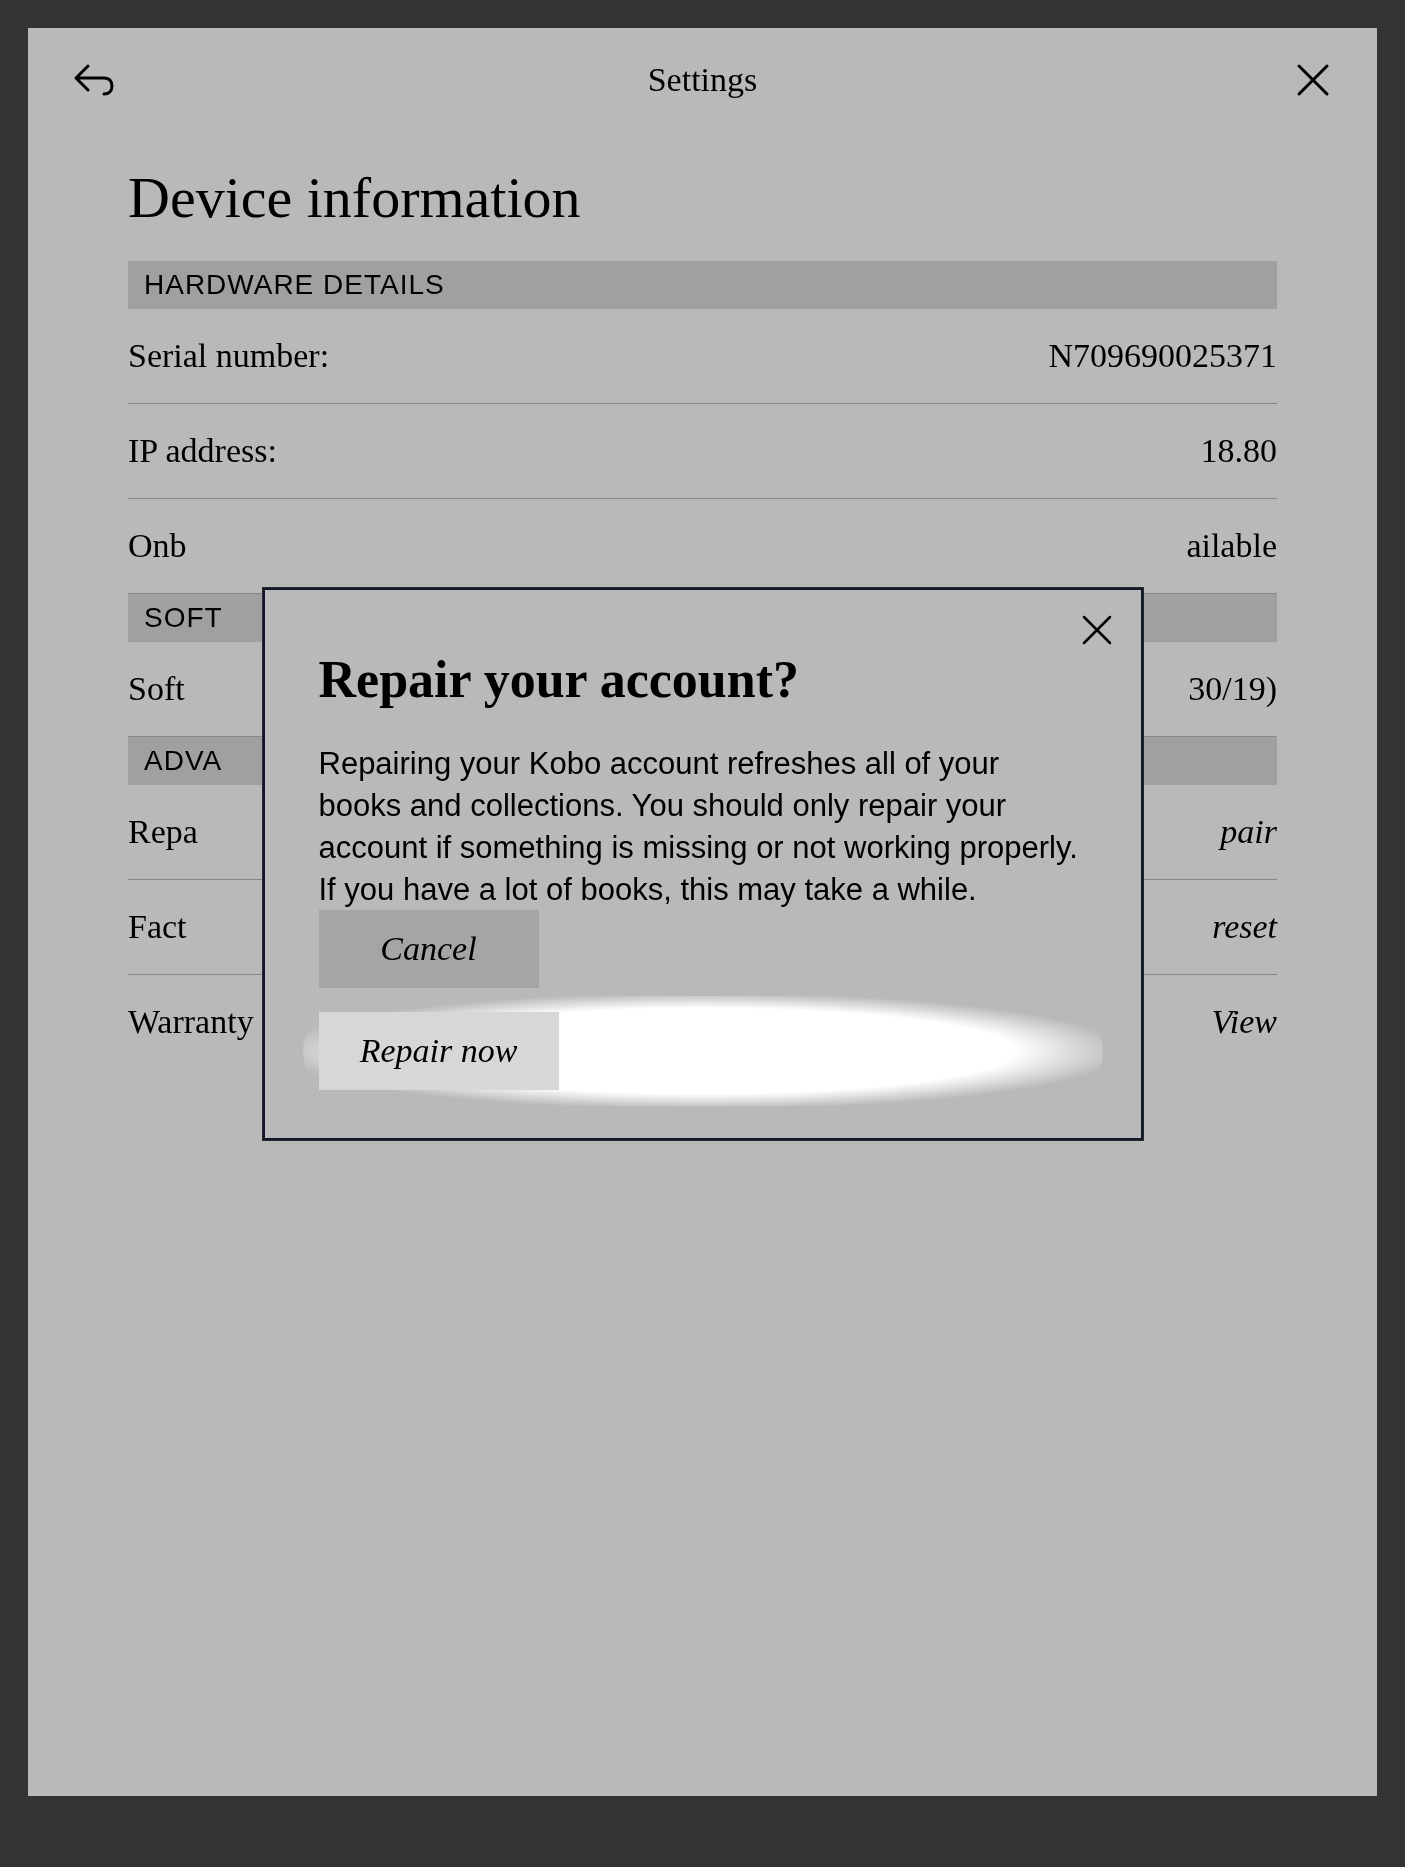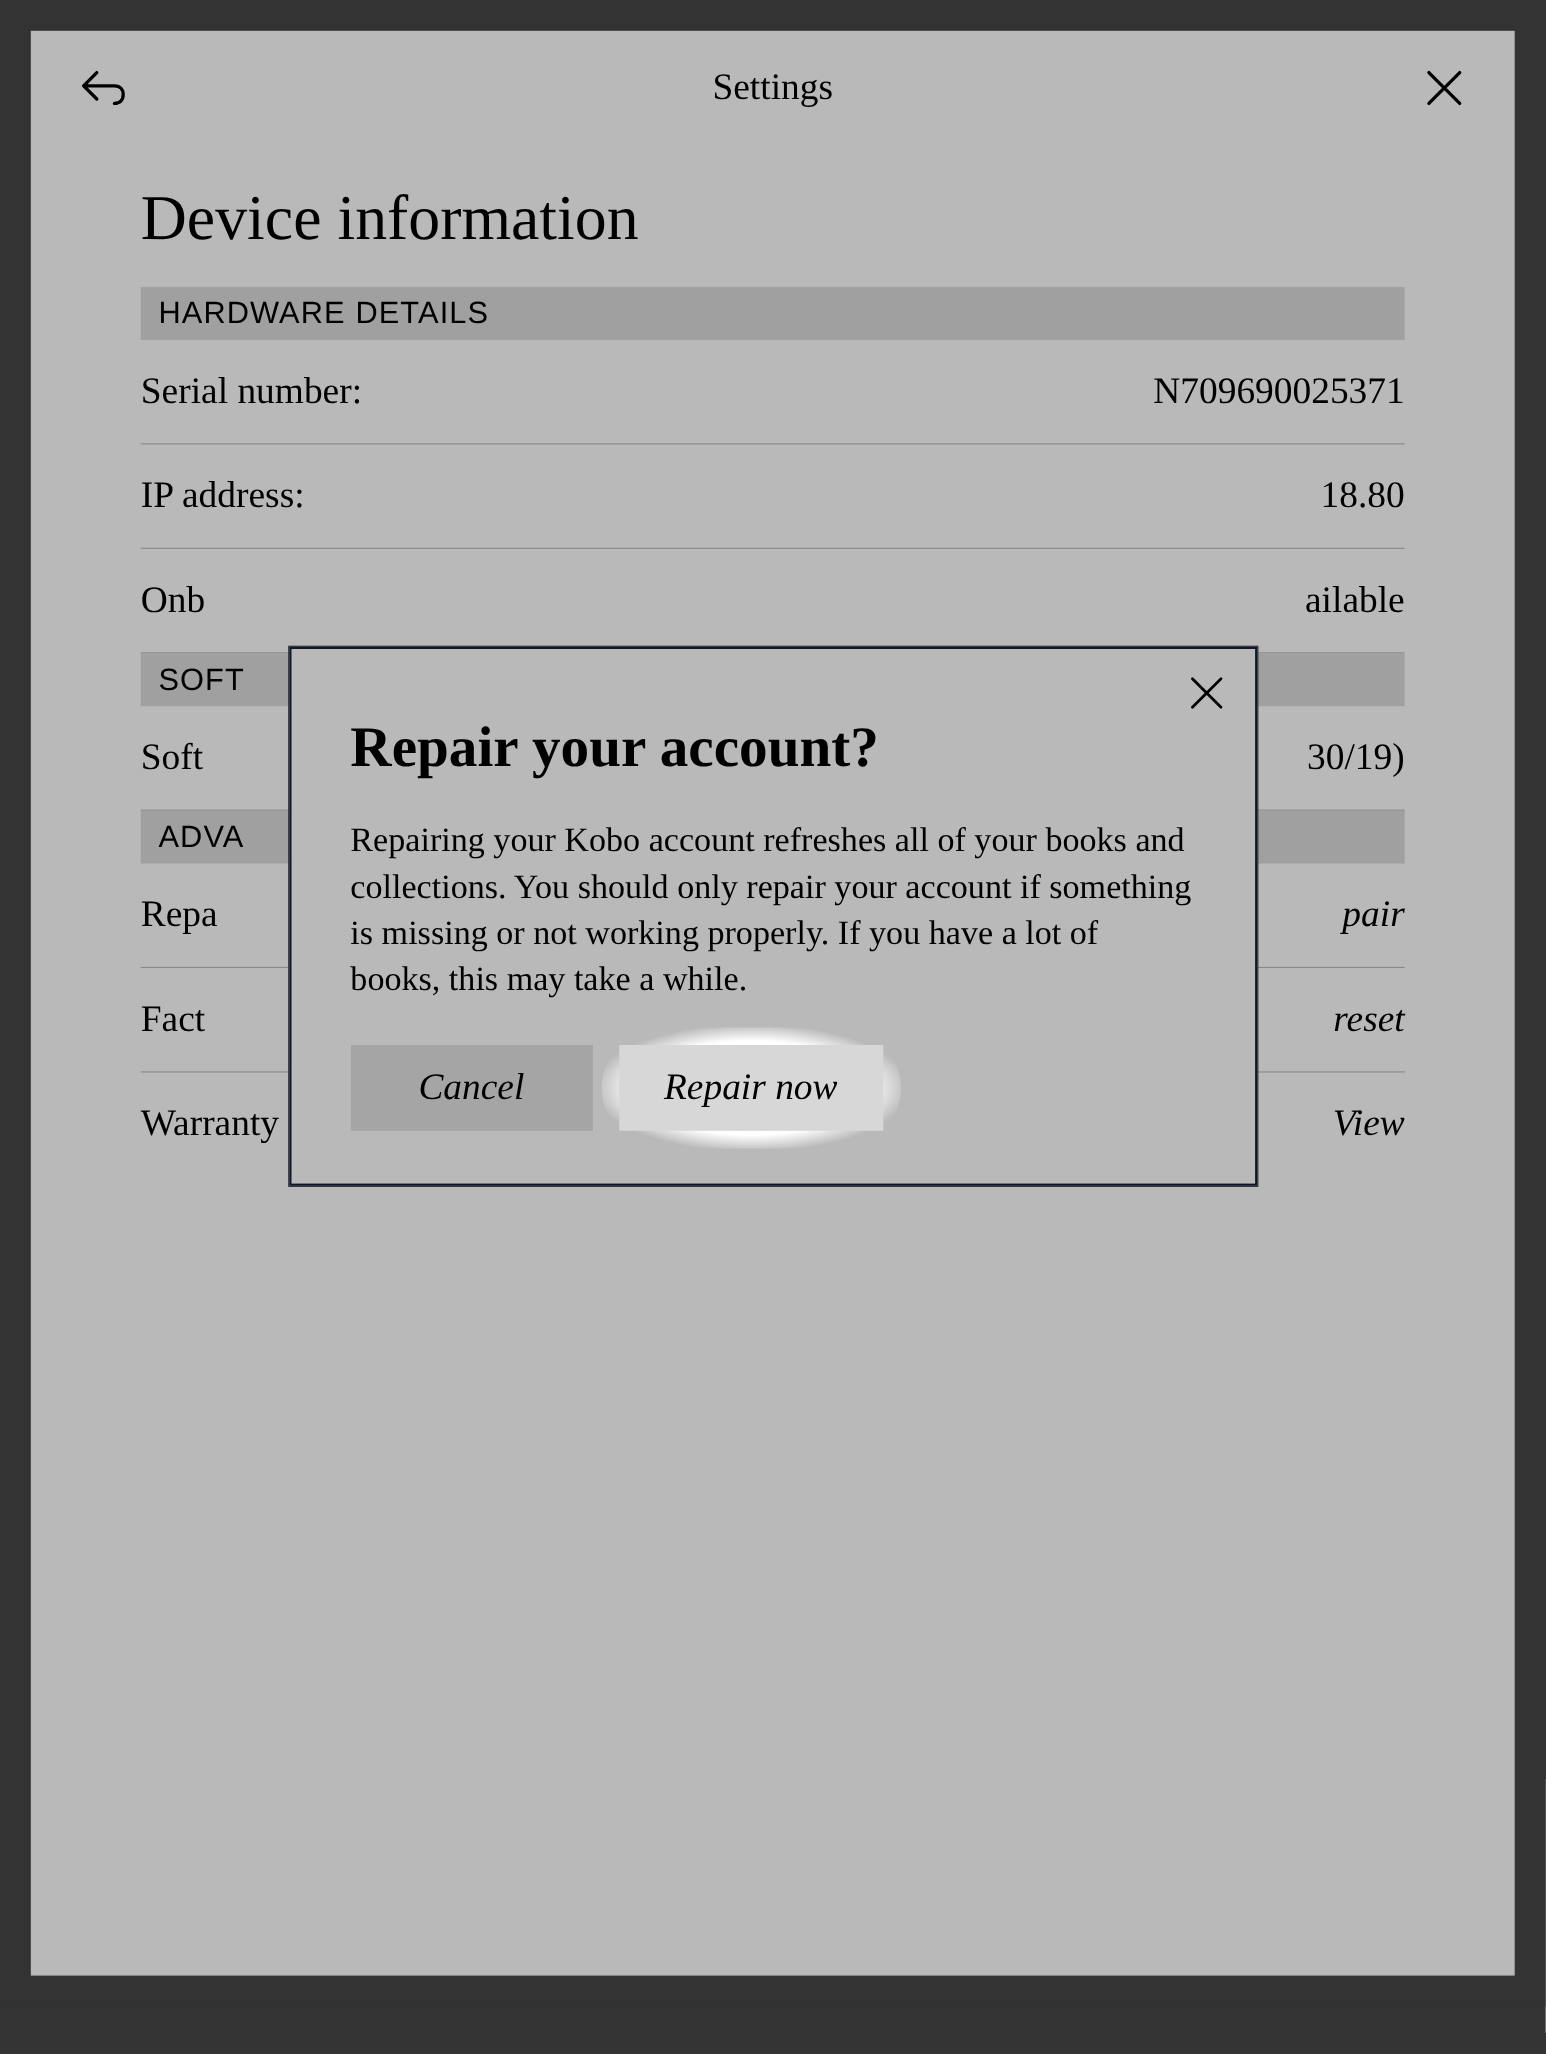--- a/index.html
+++ b/index.html
@@ -98,28 +98,28 @@
     right: 28px;
     cursor: pointer;
   }
   .modal-title {
     font-size: 52px;
     font-family: Georgia, serif;
     margin-bottom: 34px;
     margin-top: 20px;
   }
   .modal-body {
-    font-family: Liberation Serif, serif;
+    font-family: Liberation Sans, sans-serif;
     font-size: 31px;
     line-height: 1.35;
-    margin-bottom: 40px;
   }
   .modal-actions {
     display: flex;
     gap: 24px;
+    flex-direction: column;
   }
   .btn {
     font-family: Georgia, serif;
     font-style: italic;
     font-size: 34px;
     padding: 20px 0;
     text-align: center;
     cursor: pointer;
     border: none;
   }

